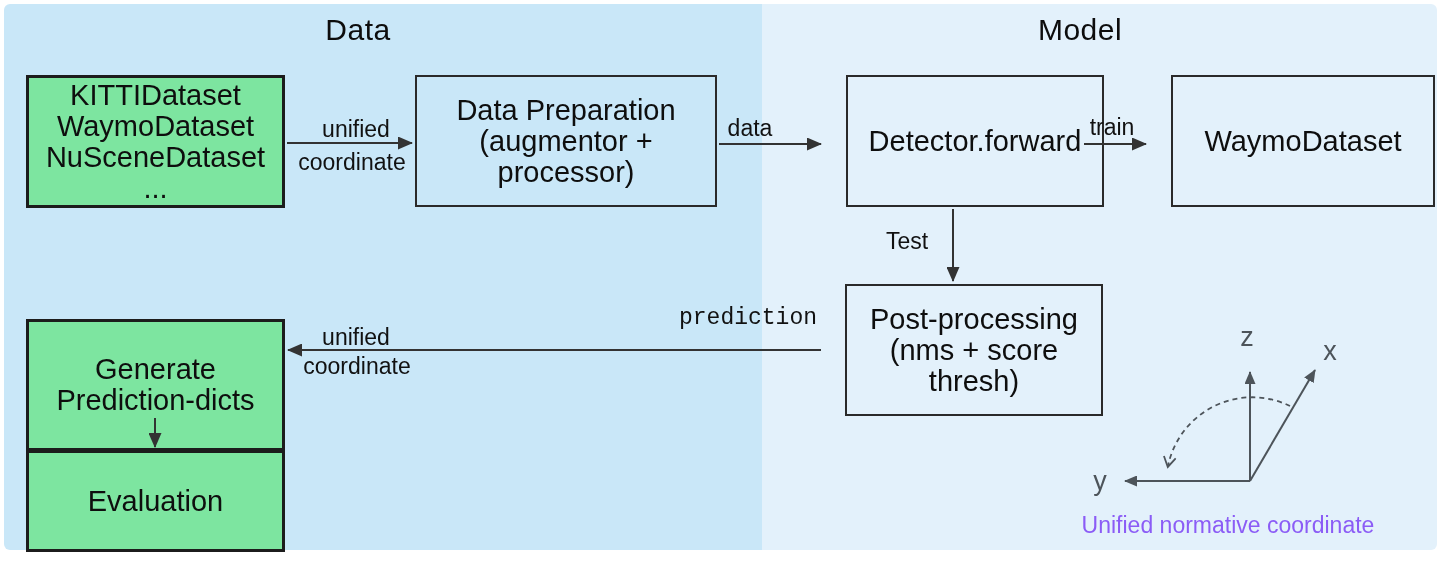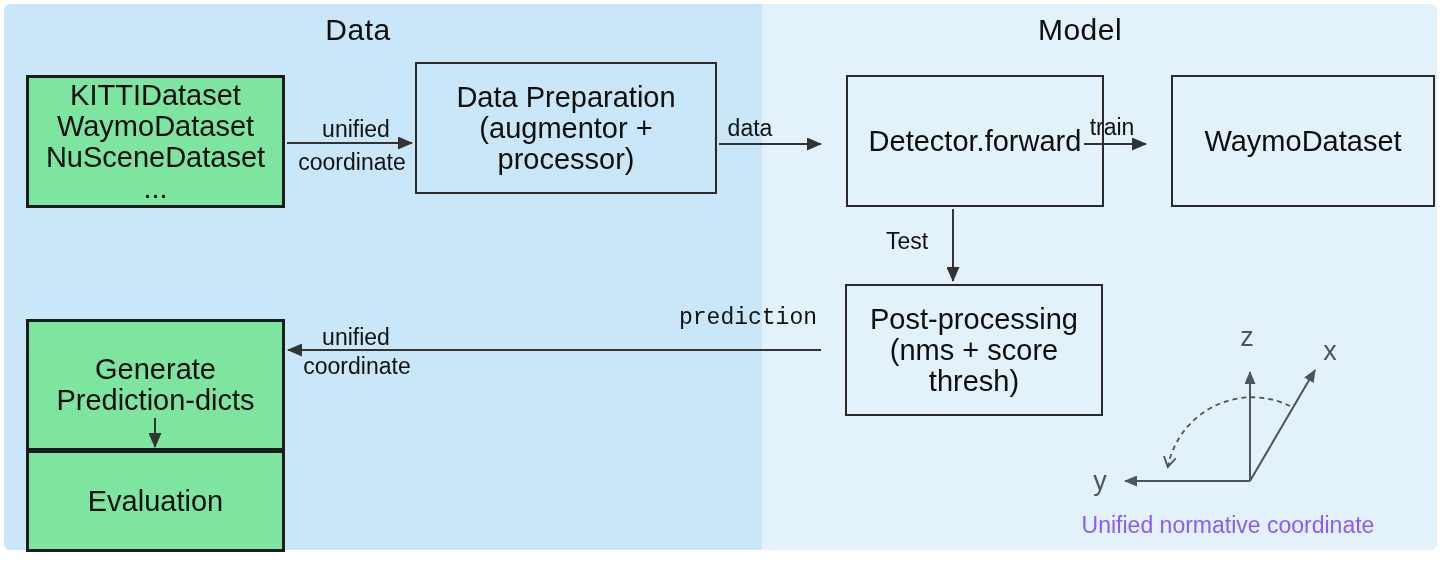--- a/index.html
+++ b/index.html
@@ -34,21 +34,21 @@
   <div class="title" style="left:258px;top:13px;">Data</div>
   <div class="title" style="left:980px;top:13px;">Model</div>
 
   <div class="node green" style="left:26px;top:75px;width:259px;height:133px;">
     <div>KITTIDataset</div>
     <div>WaymoDataset</div>
     <div>NuSceneDataset</div>
     <div>...</div>
   </div>
 
-  <div class="node lite-dark" style="left:415px;top:62px;width:302px;height:132px;">
+  <div class="node lite-dark" style="left:415px;top:75px;width:302px;height:132px;">
     <div>Data Preparation</div>
     <div>(augmentor + processor)</div>
   </div>
 
   <div class="node lite" style="left:824px;top:75px;width:258px;height:132px;">
     <div>Detector.forward</div>
   </div>
 
   <div class="node lite" style="left:1149px;top:75px;width:264px;height:132px;">
     <div>WaymoDataset</div>

